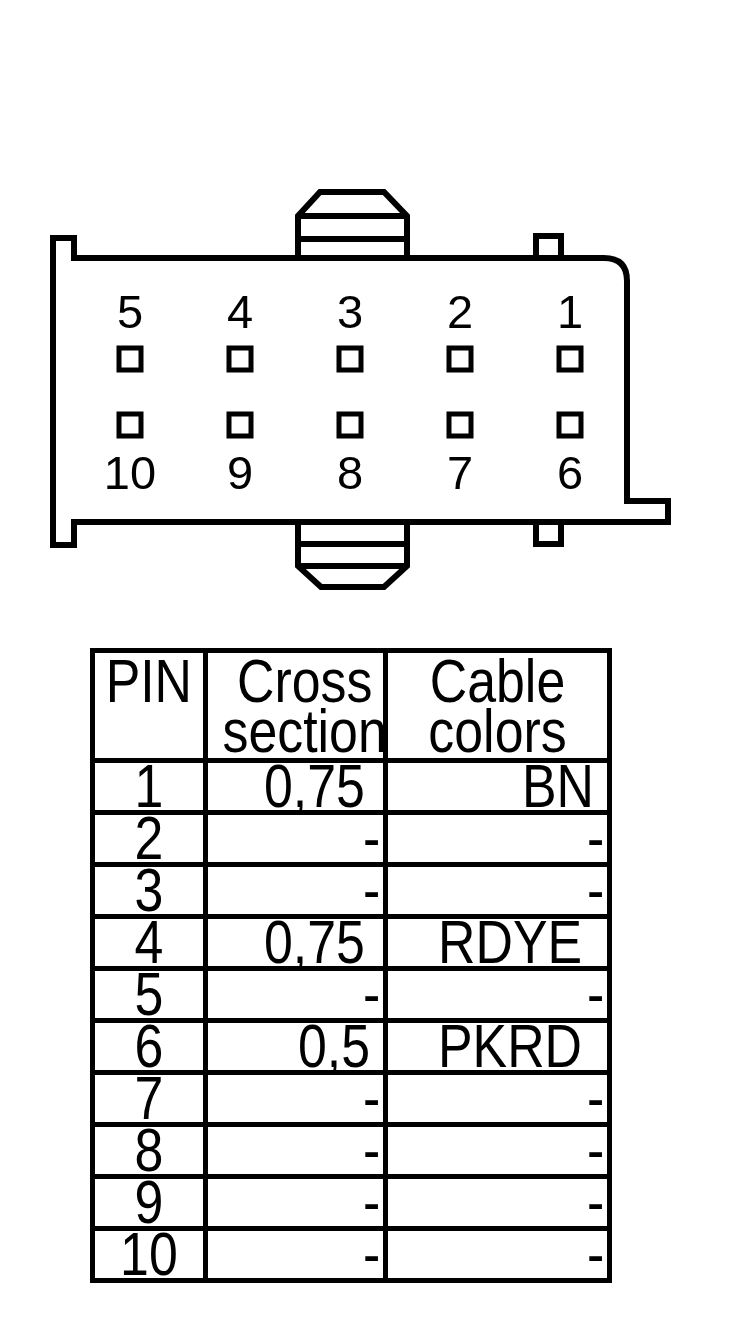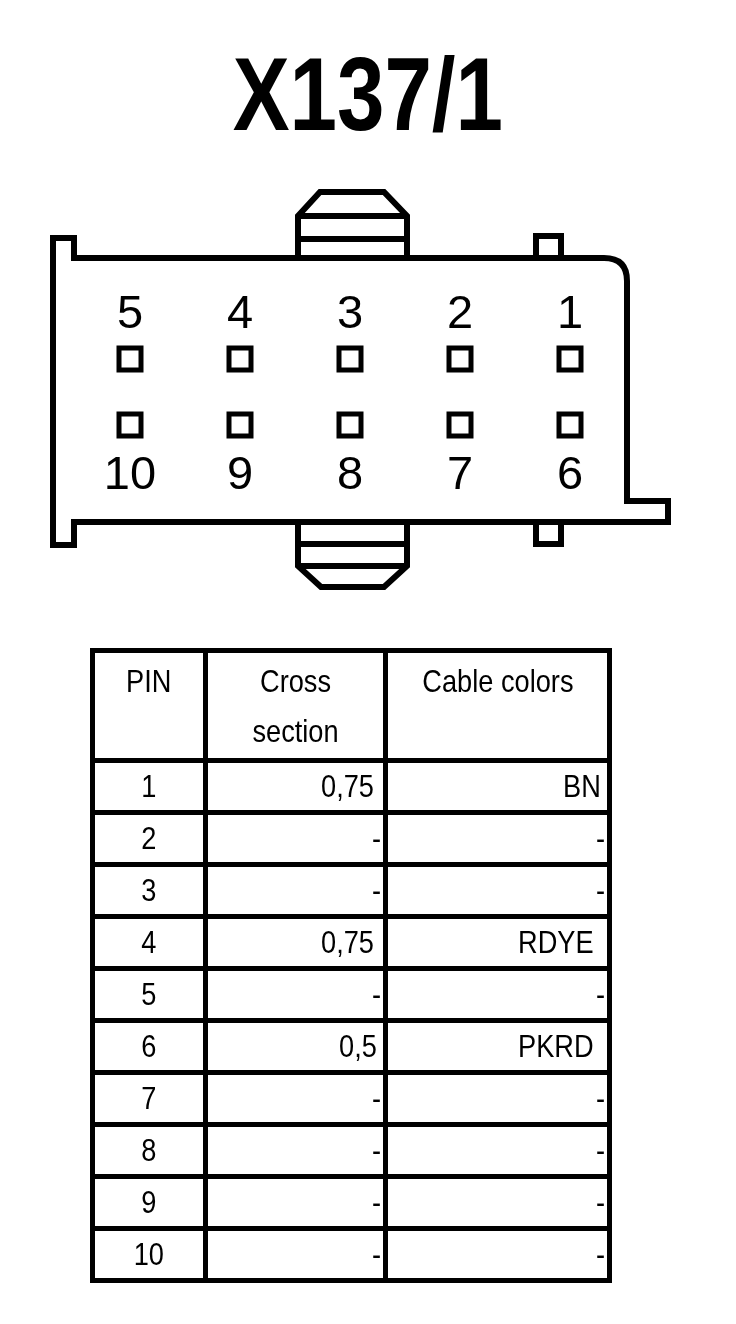--- a/index.html
+++ b/index.html
@@ -12,41 +12,40 @@
     font-size:104px;font-weight:bold;line-height:1;white-space:nowrap;
   }
   .title .cx{display:inline-block;transform:scaleX(0.82);transform-origin:50% 50%;}
   svg.connector{position:absolute;left:0;top:0;}
   svg.connector text{
     font-family:"Liberation Sans",sans-serif;font-size:47px;fill:#000;
   }
   table.pinout{
     position:absolute;left:90px;top:648px;width:517px;
     border-collapse:collapse;table-layout:fixed;border:1px solid #a3a3a3;
-    font-size:32px;
+    font-size:61px;
   }
   table.pinout th{
     border:5px solid #000;font-weight:normal;vertical-align:top;
     text-align:center;height:102px;padding:3px 0 0 0;line-height:50px;
   }
   table.pinout td{
     border:5px solid #000;height:47px;line-height:47px;padding:0;
     overflow:hidden;white-space:nowrap;
   }
   td.pin{text-align:center;}
   td.val{text-align:right;padding-left:9px;}
   .cx{display:inline-block;transform:scaleX(0.85);transform-origin:center center;}
   td.val .cx{transform-origin:left center;}
 </style>
 </head>
 <body>
 
 <div class="page">
 
-  <div class="title"><span class="cx">X137/1</span></div>
 
   <svg class="connector" width="736" height="620" viewBox="0 0 736 620">
 
     <path d="M 53 238 L 74 238 L 74 258 L 604 258 Q 627 258 627 281 L 627 501 L 668 501 L 668 522 L 74 522 L 74 545 L 53 545 Z" fill="none" stroke="#000" stroke-width="6"></path>
 
     <path d="M 298 258 L 298 216 L 320 192 L 384 192 L 407 216 L 407 258" fill="none" stroke="#000" stroke-width="6"></path>
     <path d="M 298 216 L 407 216" stroke="#000" stroke-width="6"></path>
     <path d="M 298 239 L 407 239" stroke="#000" stroke-width="6"></path>
 
     <path d="M 298 522 L 298 566 L 321 587 L 384 587 L 407 566 L 407 522" fill="none" stroke="#000" stroke-width="6"></path>

